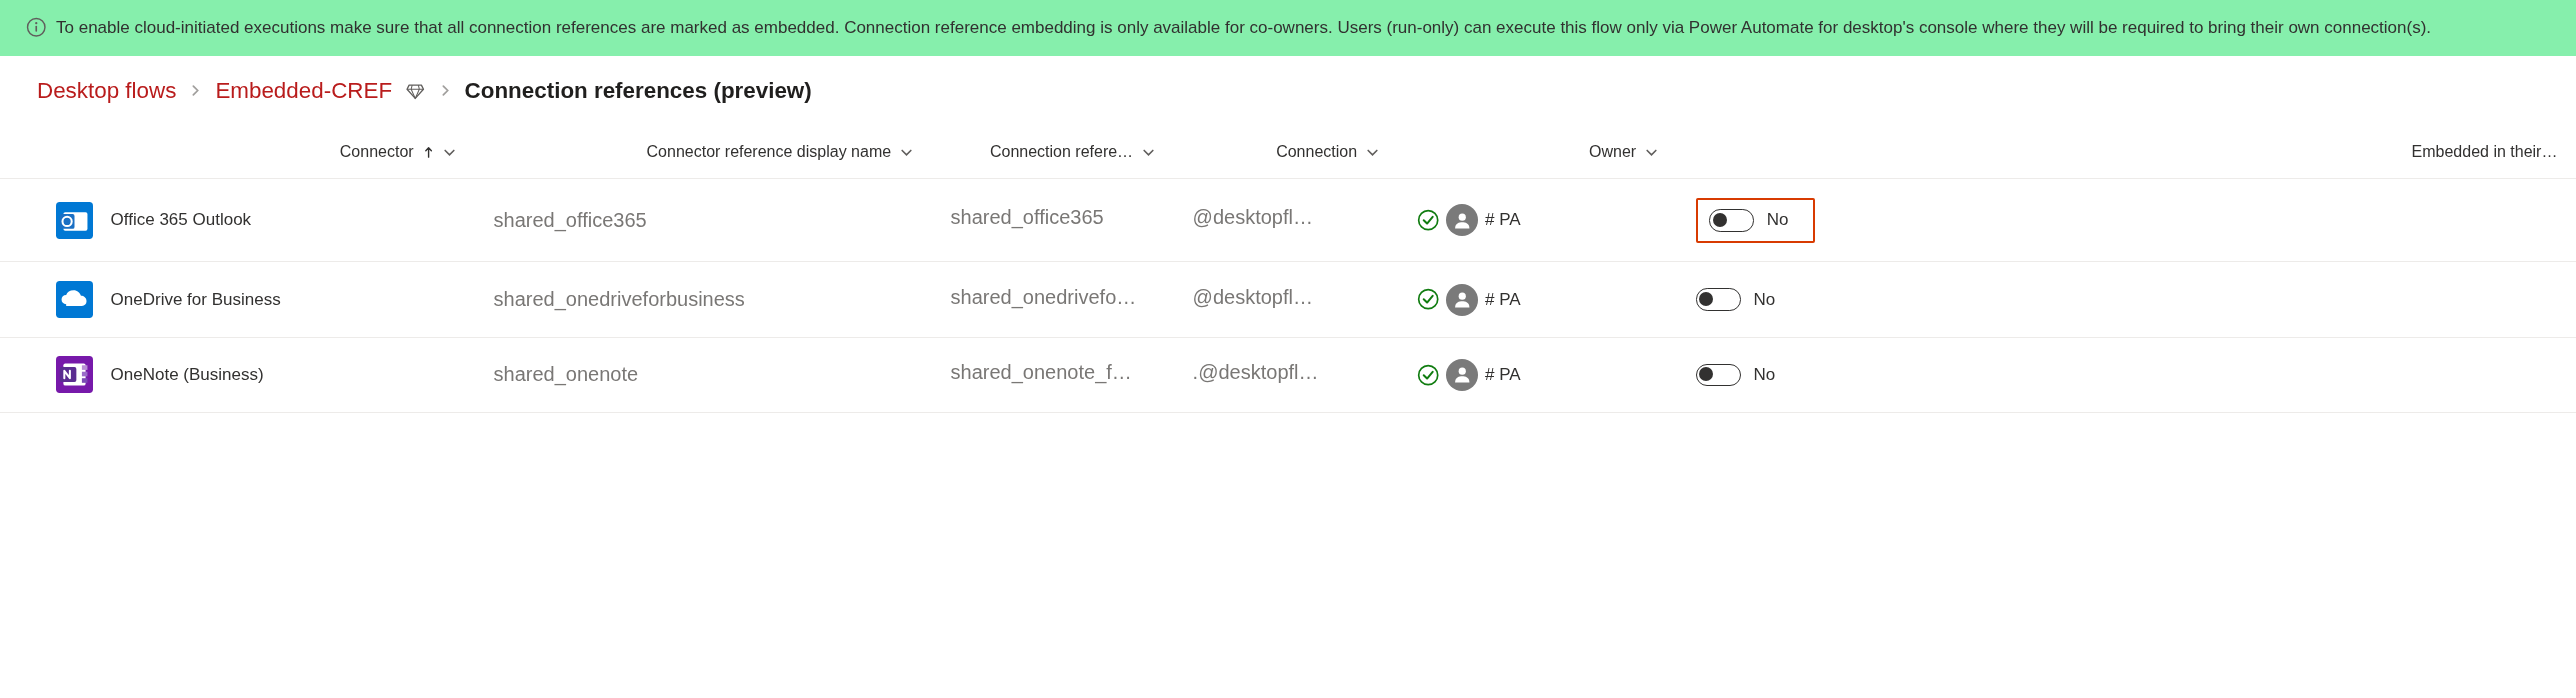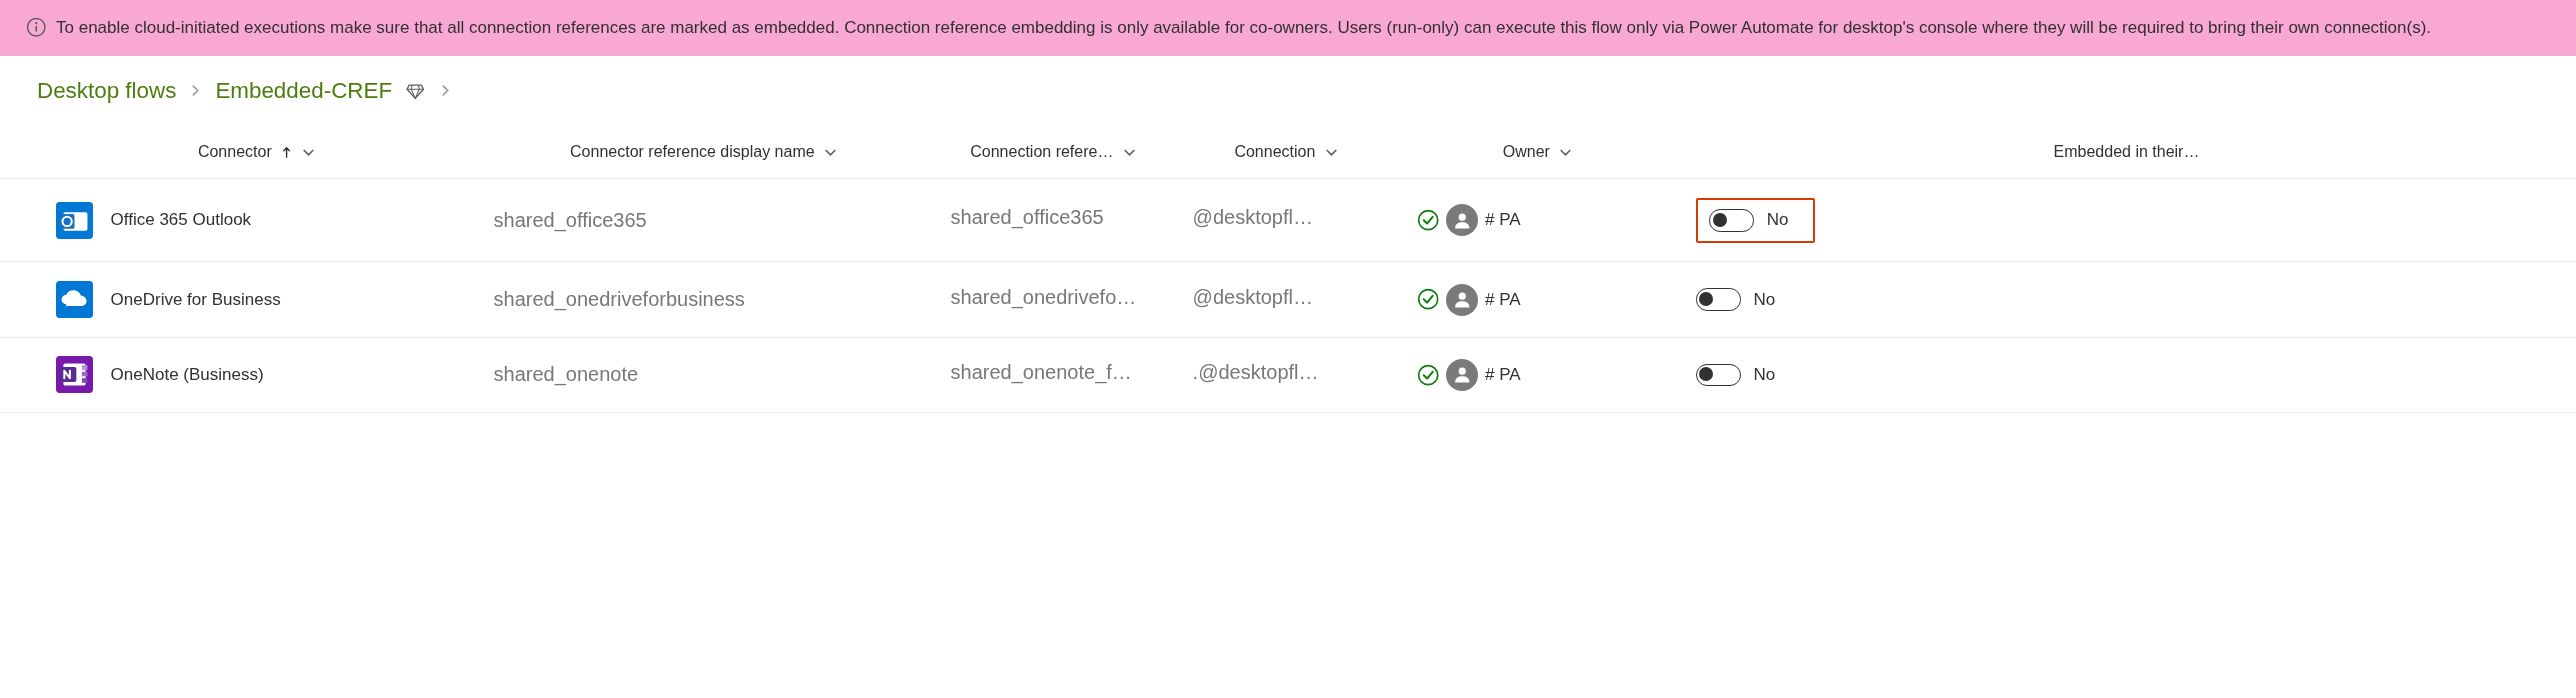--- a/index.html
+++ b/index.html
@@ -4,62 +4,62 @@
   <style>
     * { box-sizing: border-box; margin: 0; padding: 0; }
     body {
       font-family: "Segoe UI", -apple-system, BlinkMacSystemFont, sans-serif;
       background: #fff;
       color: #323130;
       font-size: 13px;
       width: 2576px;
     }
     .banner {
-      background: #f9a8d4;
+      background: #86efac;
       padding: 15px 22.4px 15px 56px;
       position: relative;
       font-size: 17px;
       line-height: 1.5;
       color: #323130;
     }
     .banner-icon {
       position: absolute;
       left: 26px;
       top: 17px;
     }
     .breadcrumb {
       display: flex;
       align-items: center;
       gap: 13px;
       padding: 22.4px 37px;
       font-size: 22.4px;
       color: #323130;
     }
     .breadcrumb-link {
-      color: #4d7c0f;
+      color: #b91c1c;
       cursor: pointer;
     }
     .breadcrumb-sep {
       color: #a19f9d;
       font-size: 18.6px;
     }
     .breadcrumb-current {
       font-weight: 600;
       color: #201f1e;
     }
     .premium-icon {
       display: inline-flex;
       color: #605e5c;
     }
     .table {
       width: 100%;
       border-collapse: collapse;
     }
     .table th {
-      text-align: center;
+      text-align: right;
       font-weight: 400;
       font-size: 16px;
       color: #323130;
       padding: 17px 18.6px;
       border-bottom: 0.9px solid #edebe9;
       white-space: nowrap;
     }
     .table th .th-inner {
       display: inline-flex;
       align-items: center;
@@ -181,20 +181,21 @@
     <svg width="20.5" height="20.5" viewBox="0 0 20 20" fill="none">
       <path d="M4 4 L16 4 L18 8 L10 17 L2 8 Z" stroke="#605e5c" stroke-width="1.3" fill="none" stroke-linejoin="round"></path>
       <path d="M2 8 L18 8 M7 4 L6 8 L10 17 M13 4 L14 8 L10 17" stroke="#605e5c" stroke-width="1" fill="none"></path>
     </svg>
   </span>
   <span class="breadcrumb-sep">
     <svg width="13" height="13" viewBox="0 0 12 12">
         <path d="M4 2 L8 6 L4 10" stroke="#a19f9d" stroke-width="1.6" fill="none" stroke-linecap="round"></path>
       </svg>
   </span>
+  <span class="breadcrumb-current">Connection references (preview)</span>
 </div>
 
 <table class="table">
   <thead>
     <tr>
       <th class="col-connector">
         <span class="th-inner">
           <span>Connector</span>
           <span class="sort-arrow">
             <svg width="11.2" height="13" viewBox="0 0 12 14">

